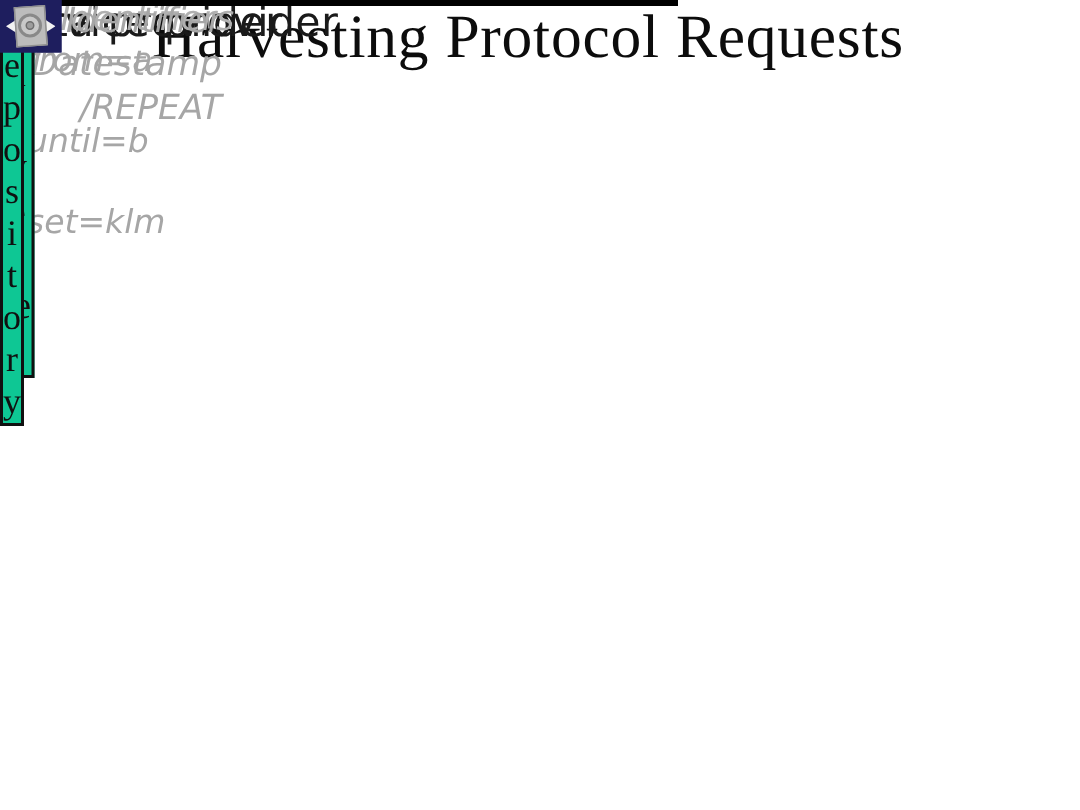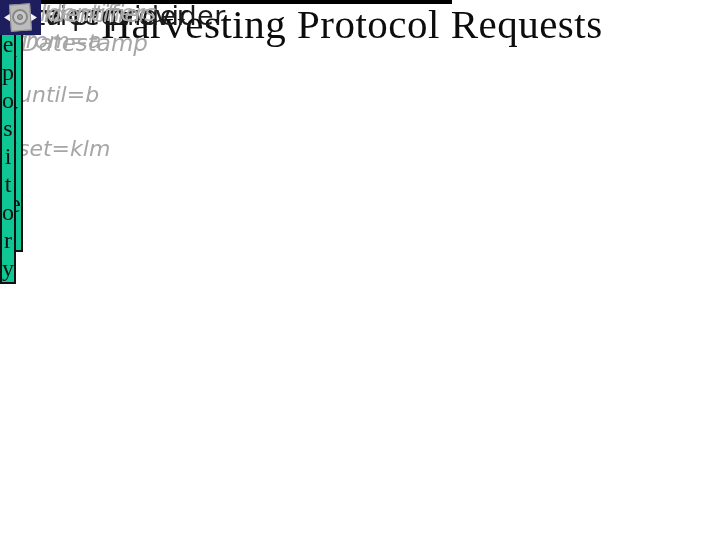--- a/index.html
+++ b/index.html
@@ -89,20 +89,21 @@
   <div>* from=a</div>
   <div>* until=b</div>
   <div>* set=klm</div>
 </div>
 
 <div id="request-label" class="abs gray-text">ListIdentifiers</div>
 
 <div id="response-block" class="abs gray-text">
   <div>• Identifier</div>
   <div>• Datestamp</div>
+  <div>/REPEAT</div>
 </div>
 
 <div id="left-red-box" class="abs red-box"></div>
 <div id="harvester-bar" class="abs teal-bar">
   <div>h</div>
   <div>a</div>
   <div>r</div>
   <div>v</div>
   <div>e</div>
   <div>s</div>

